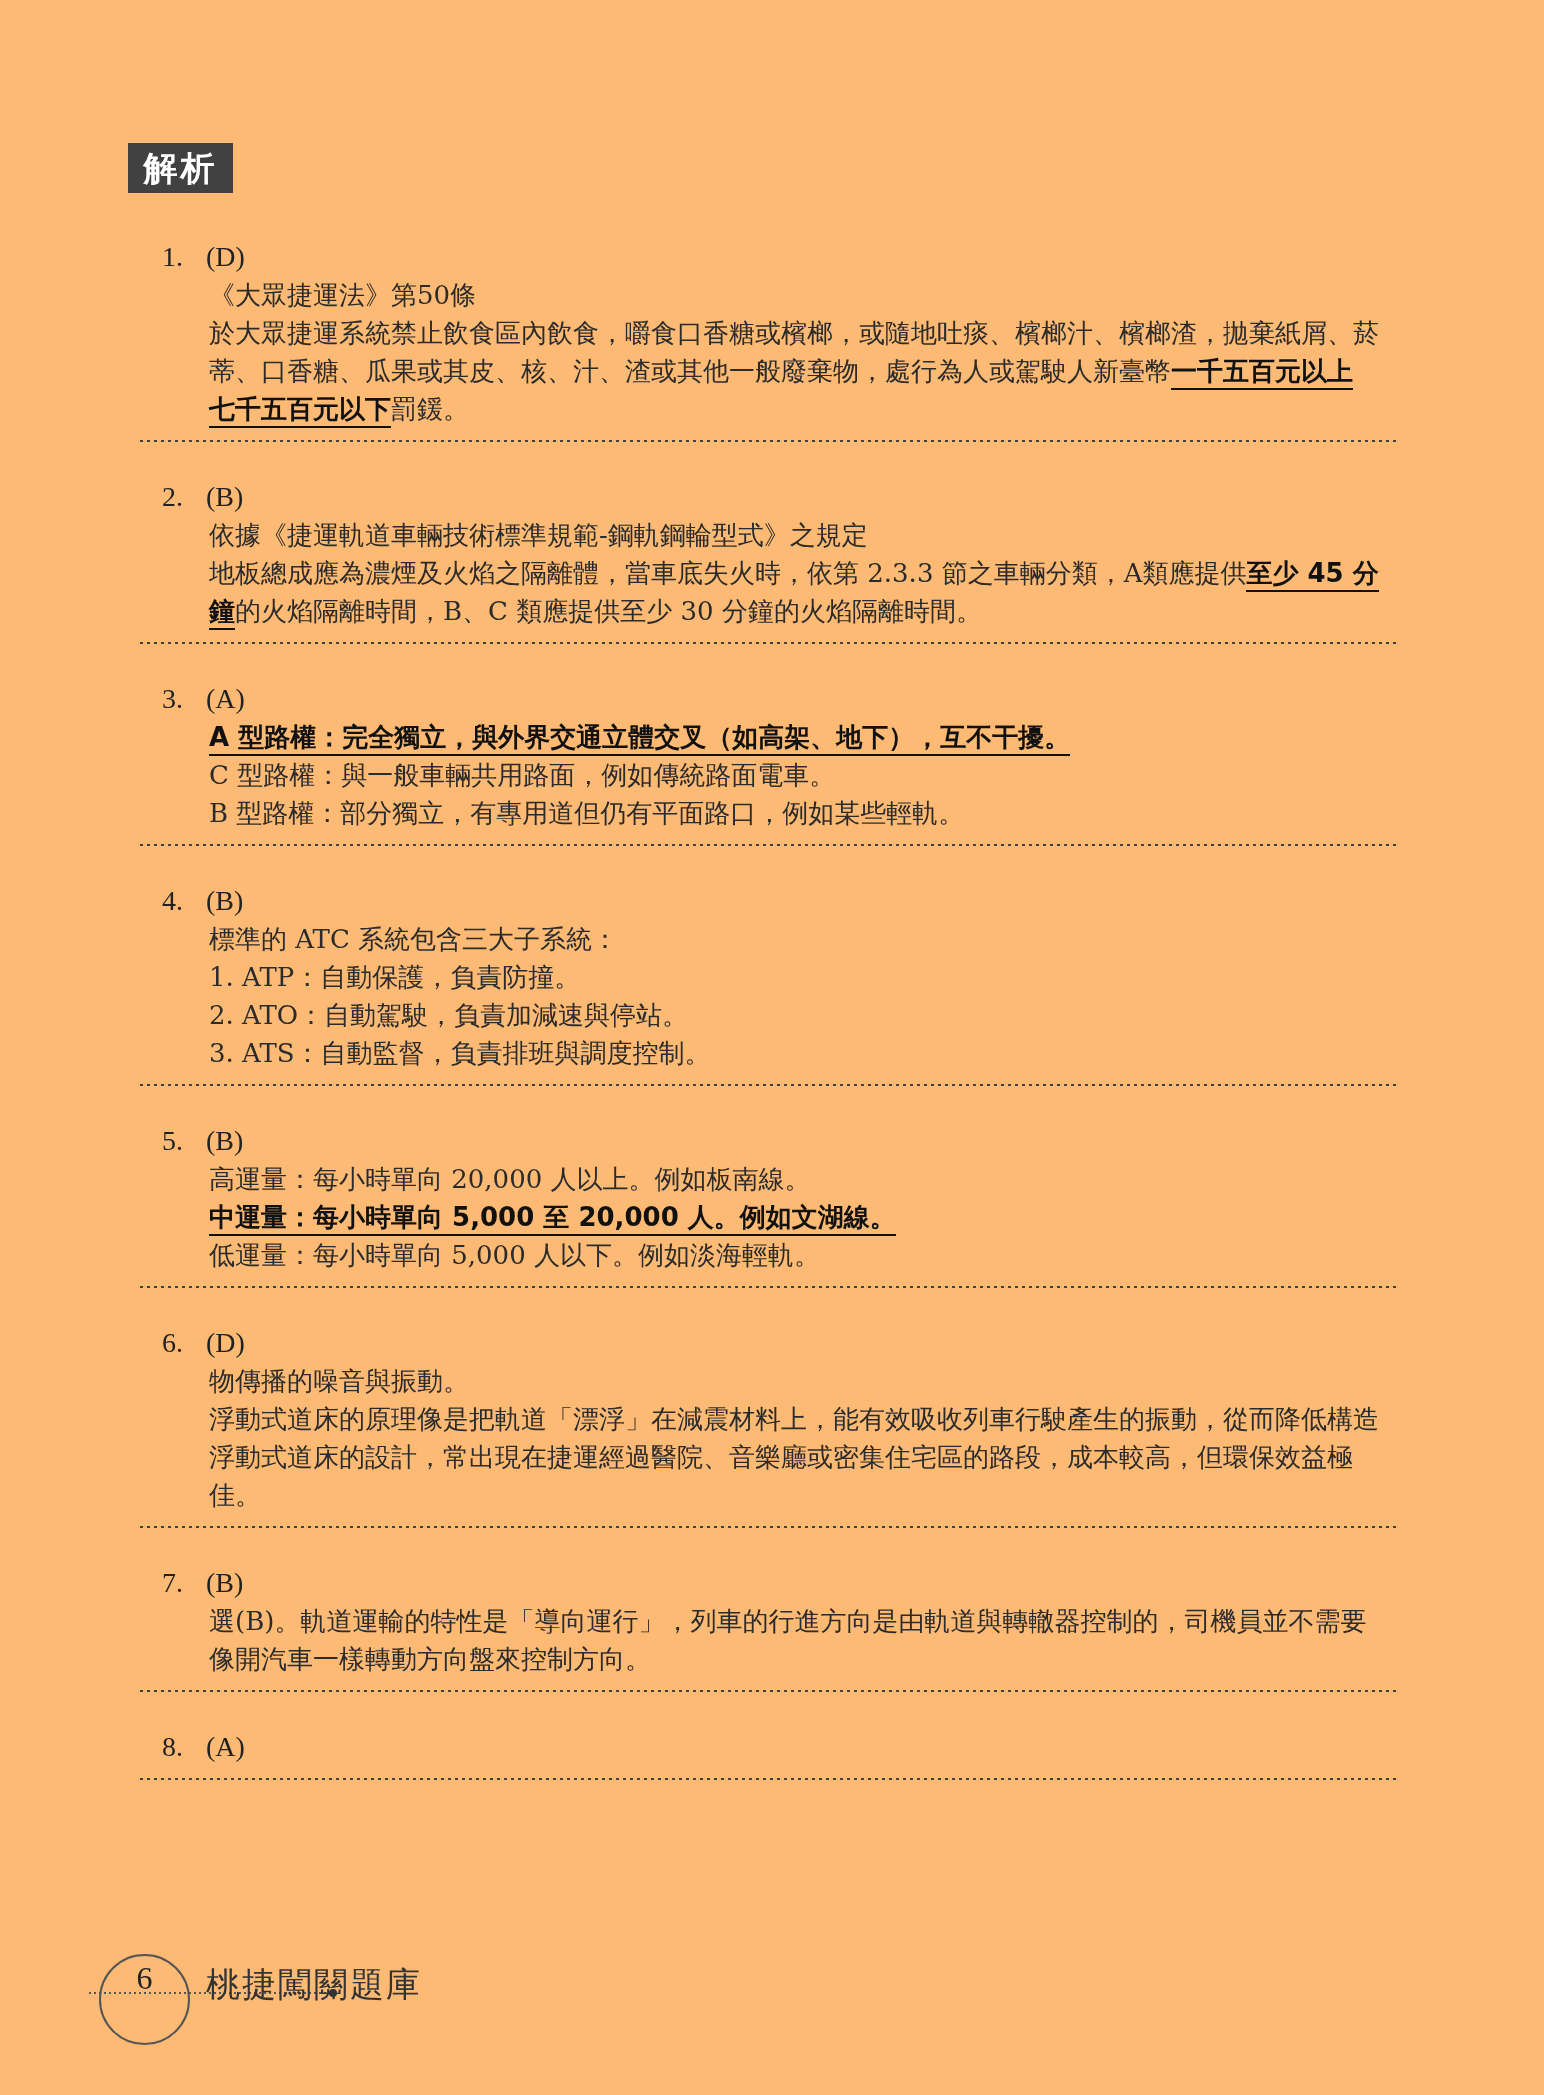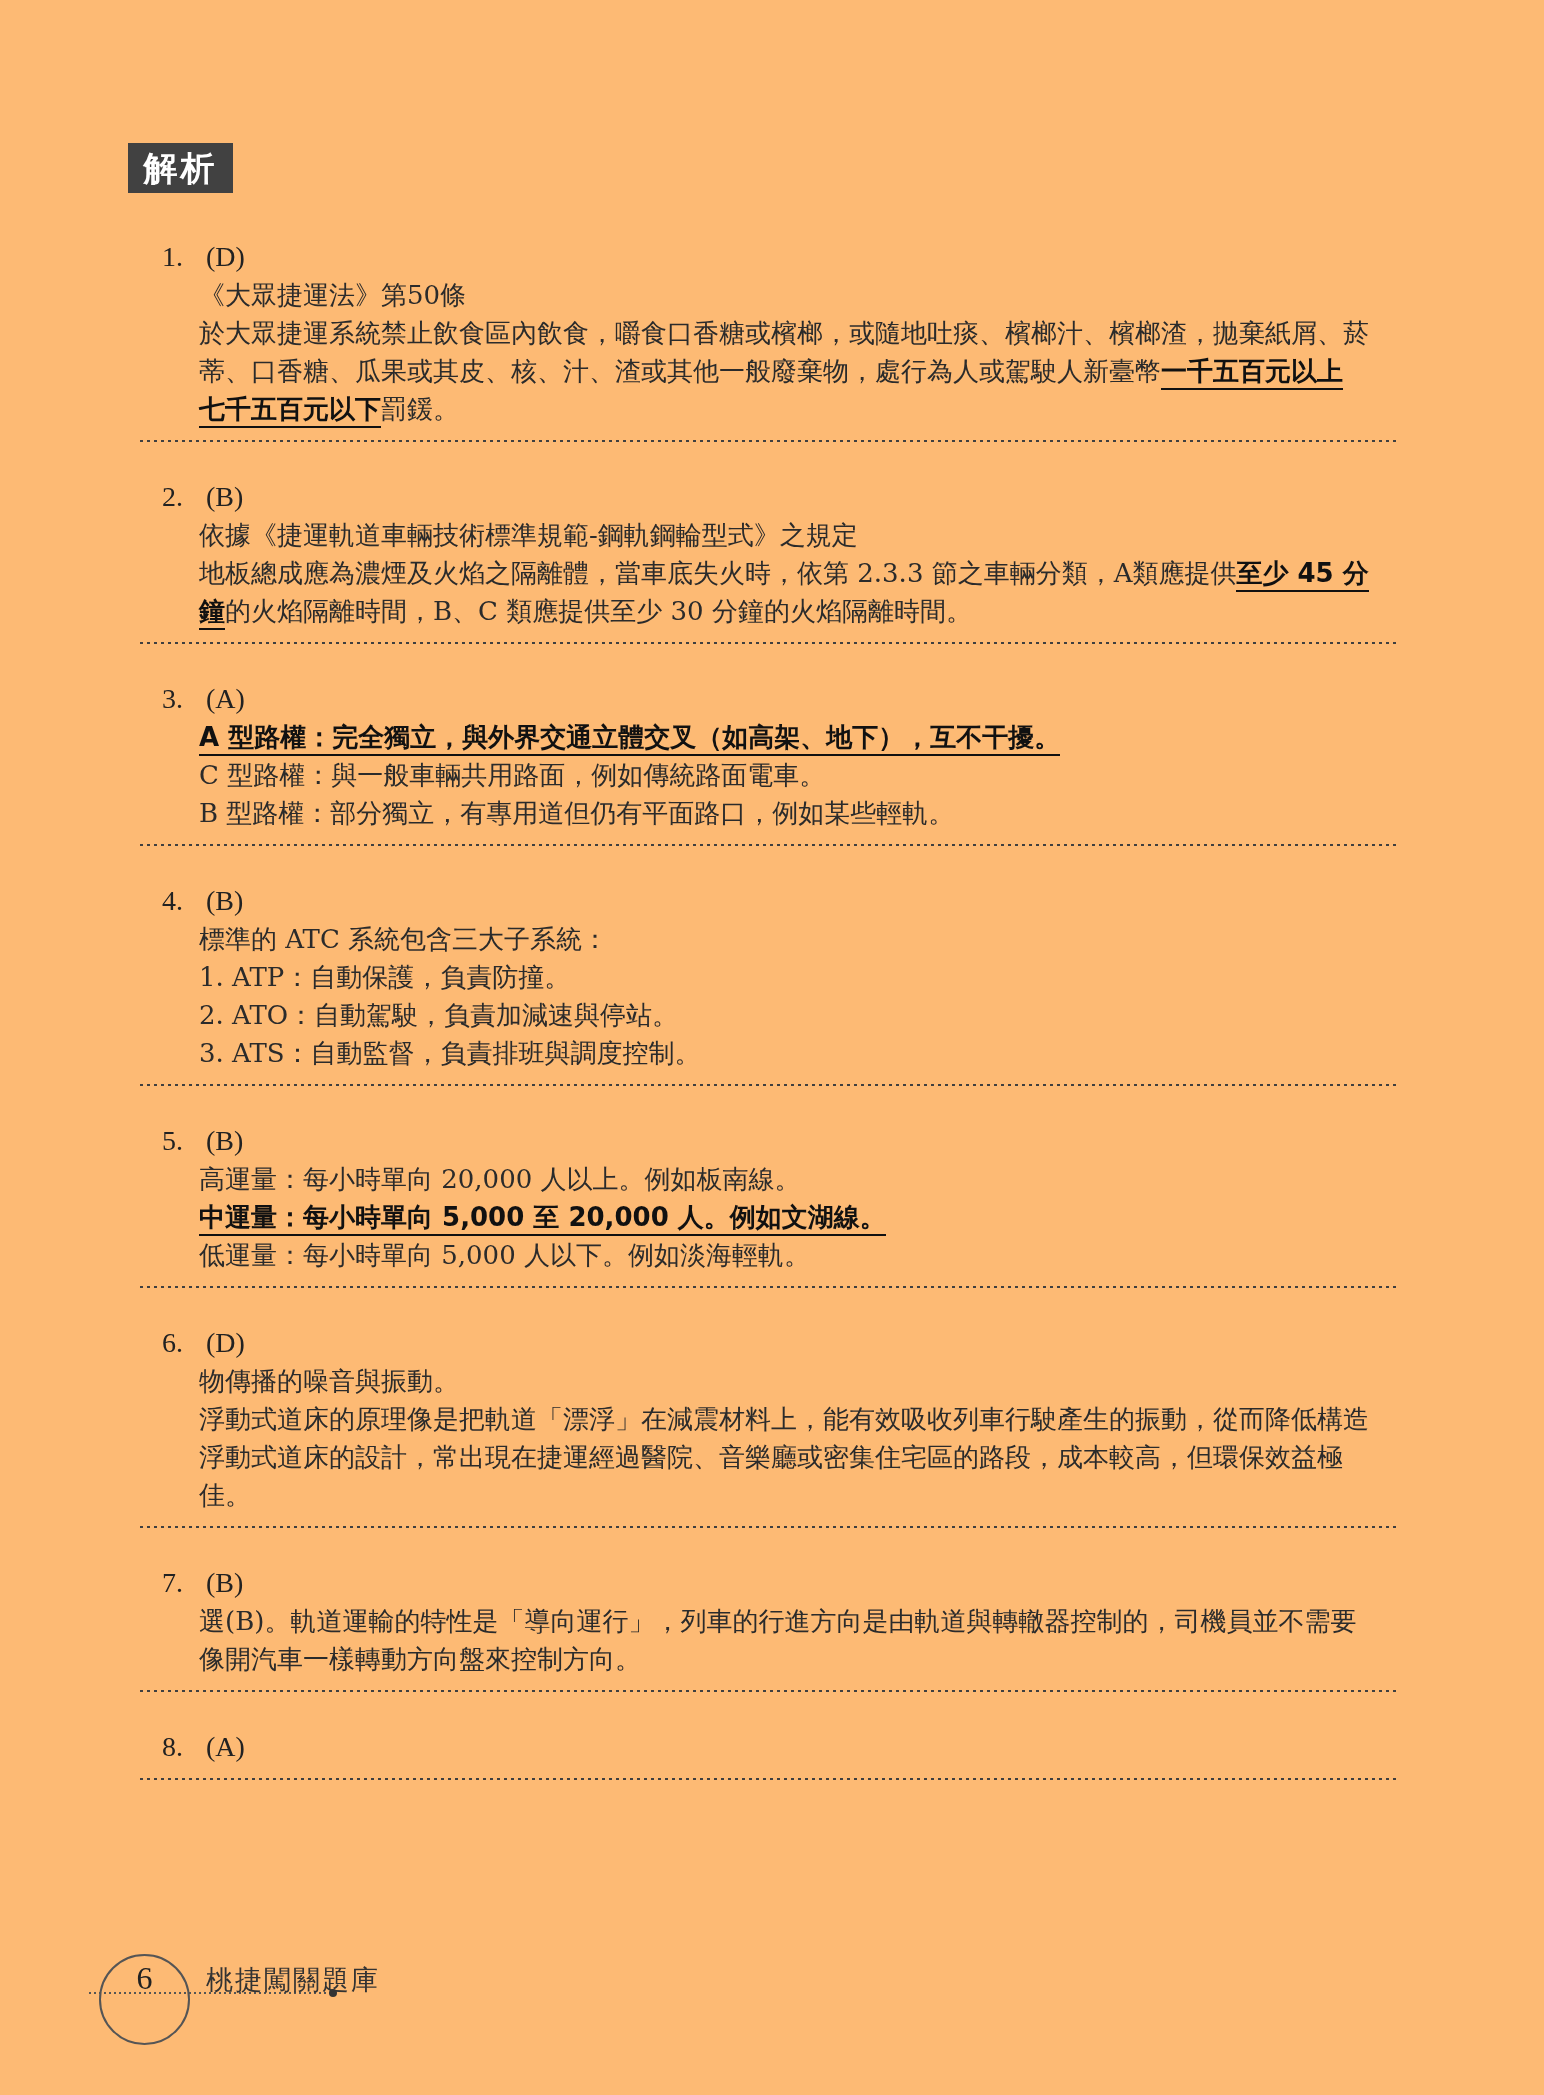--- a/index.html
+++ b/index.html
@@ -17,21 +17,21 @@
     font-weight:700; font-size:34px; line-height:50px; text-align:center;
     letter-spacing:3px;
   }
   
   .answers { position:absolute; left:162px; top:238px; width:1250px; }
   .item-head {
     font-family:"Liberation Serif","DejaVu Serif",serif;
     font-size:28px; line-height:38px; color:#222;
   }
   .num { display:inline-block; width:44px; }
-  .item-body { margin-left:37px; }
+  .item-body { margin-left:47px; }
   .item-body p { margin:0; font-size:26px; line-height:38px; white-space:pre; }
   .seg { color:#2b2b2b; }
   .key {
     font-family:"DejaVu Sans","Liberation Sans",sans-serif;
     font-weight:700; color:#111;
   }
   .ul { border-bottom:2px solid #111; padding-bottom:2px; }
   .separator {
     margin:12px 0 36px -22px; width:1260px; height:2px;
     background:repeating-linear-gradient(90deg,#3f3f3f 0 3px,transparent 3px 7px);
@@ -50,21 +50,21 @@
     border:2px solid #555; border-radius:50%; box-sizing:border-box;
     background:transparent;
   }
   .page-num {
     position:absolute; left:99px; top:1960px; width:91px; text-align:center;
     font-family:"Liberation Serif","DejaVu Serif",serif;
     font-size:32px; color:#222;
   }
   .book-title {
     position:absolute; left:206px; top:1962px;
-    font-size:27px; color:#333; letter-spacing:2px;
+    font-size:34px; color:#333; letter-spacing:2px;
   }
 </style>
 </head>
 <body>
 
 <div class="page">
   <div class="badge">解析</div>
 
   <main class="answers" id="answer-list">
       <div class="item">

